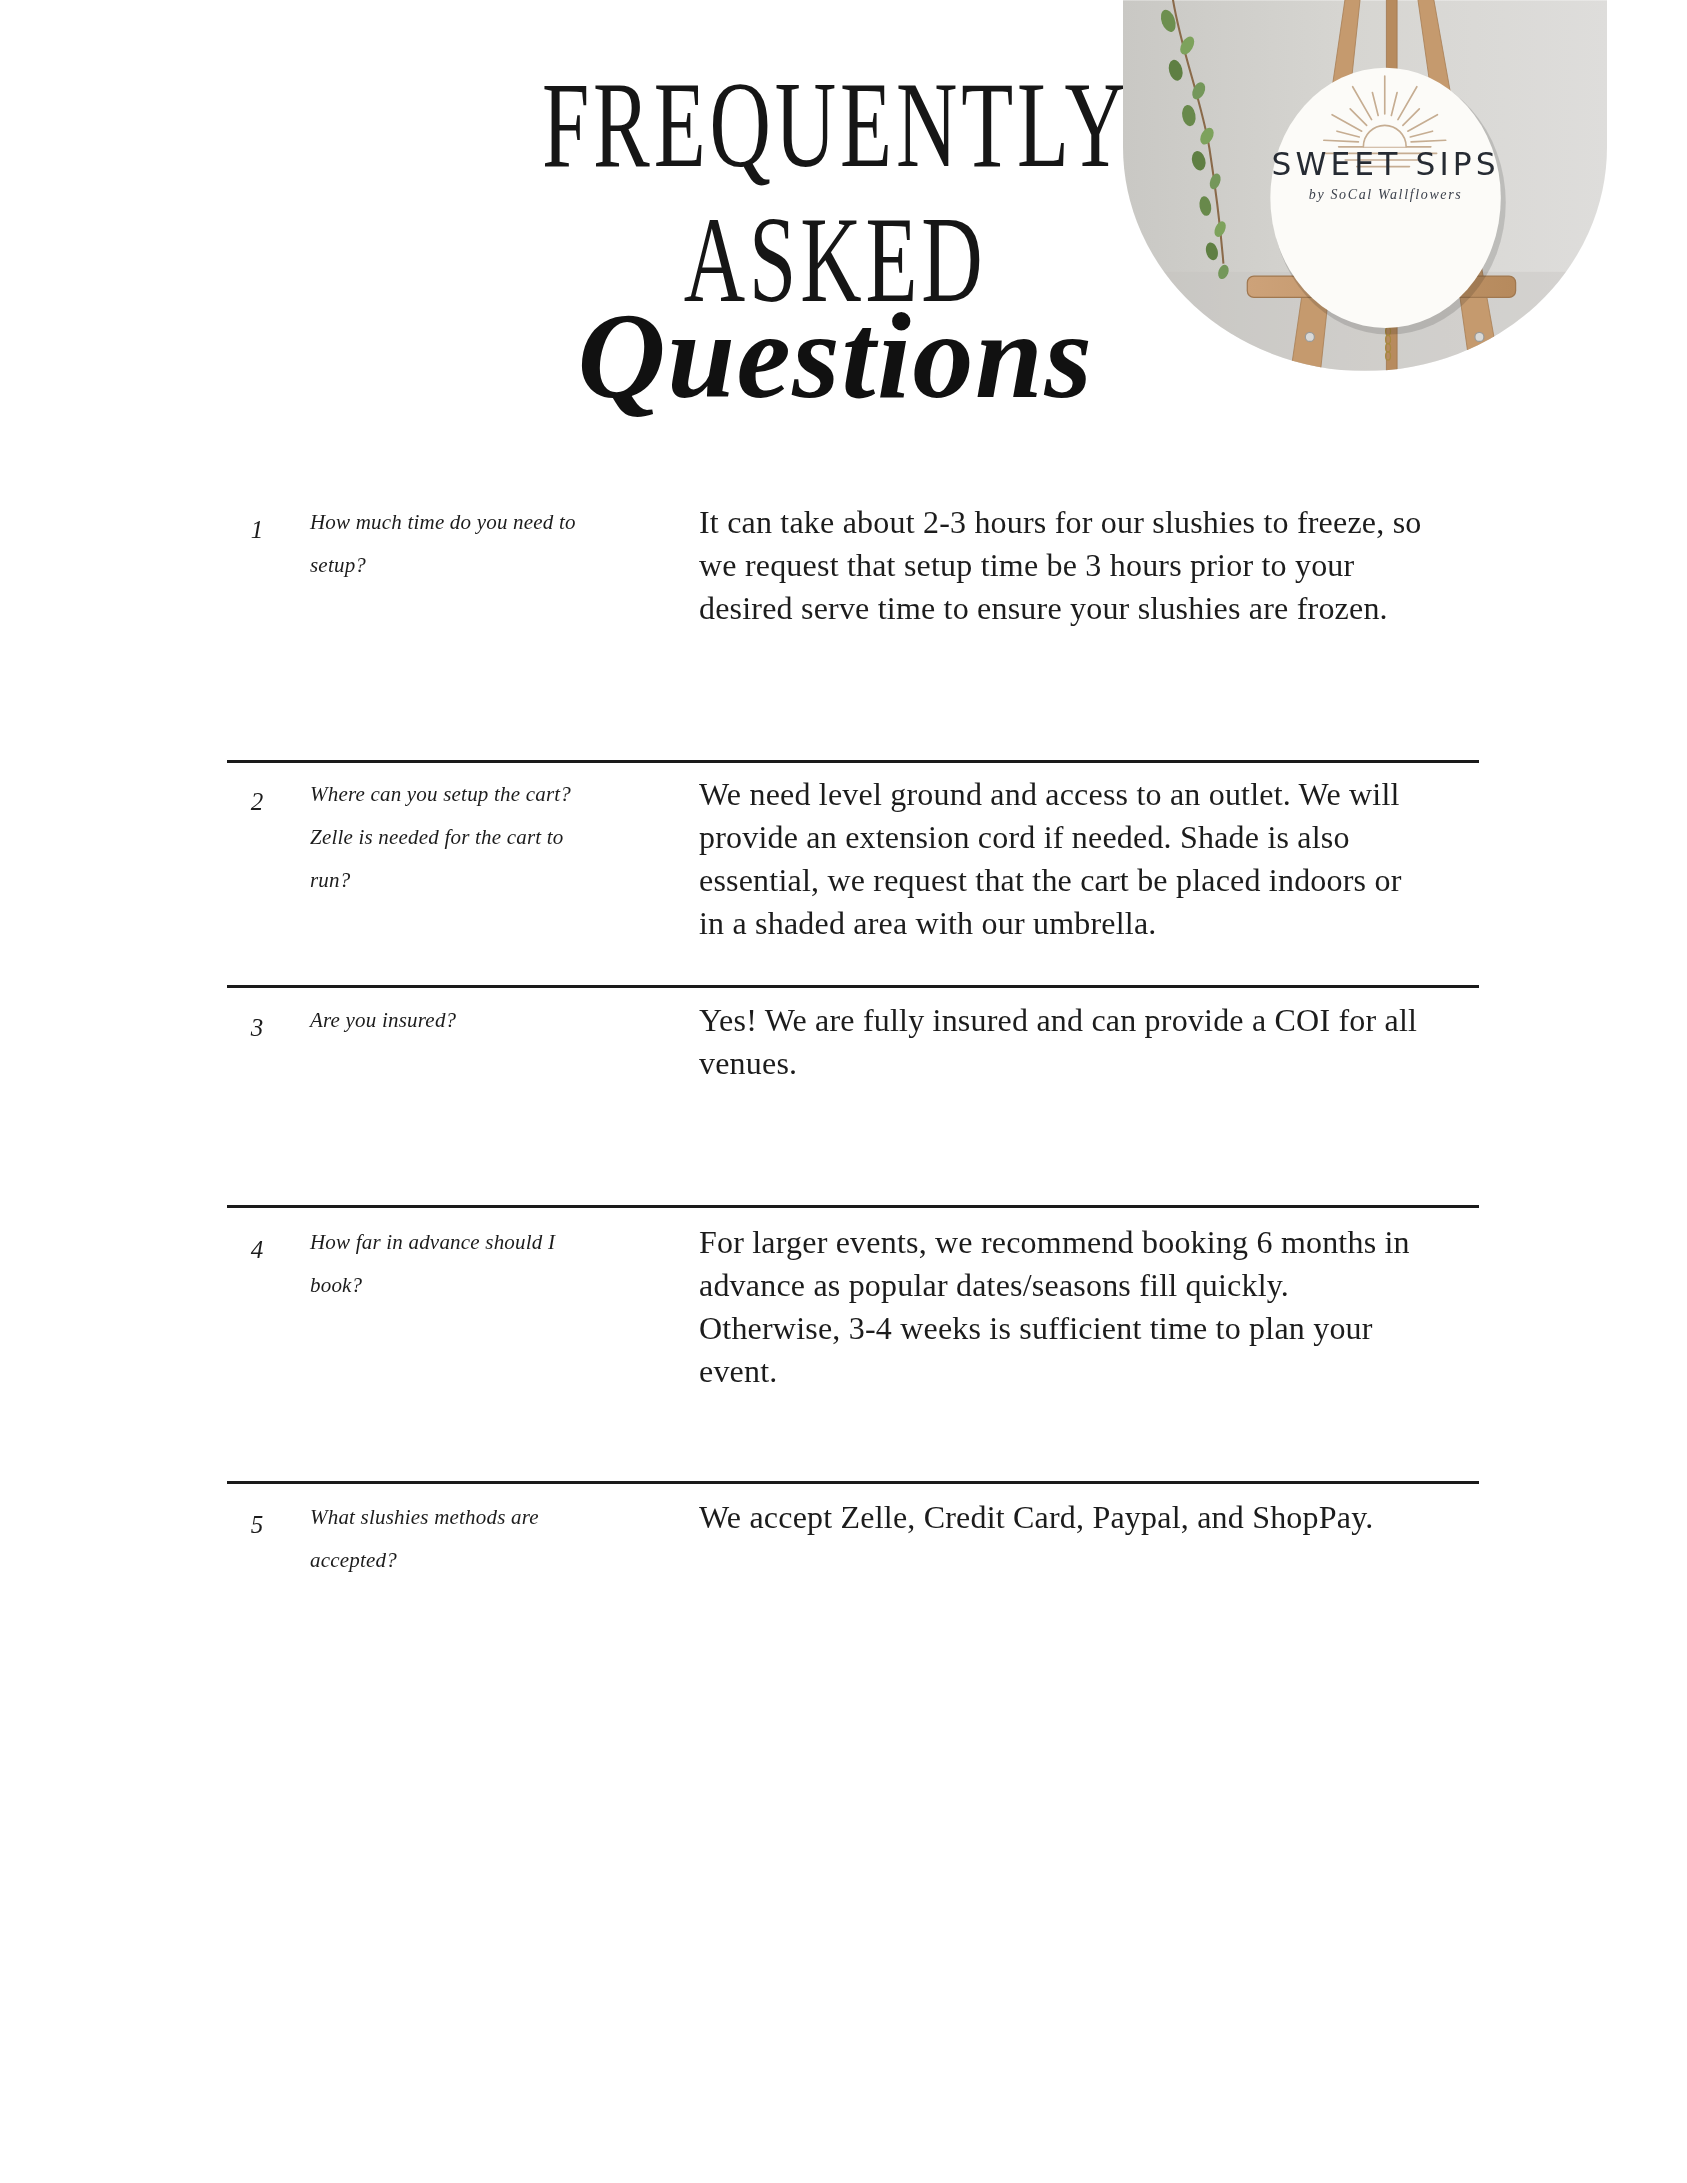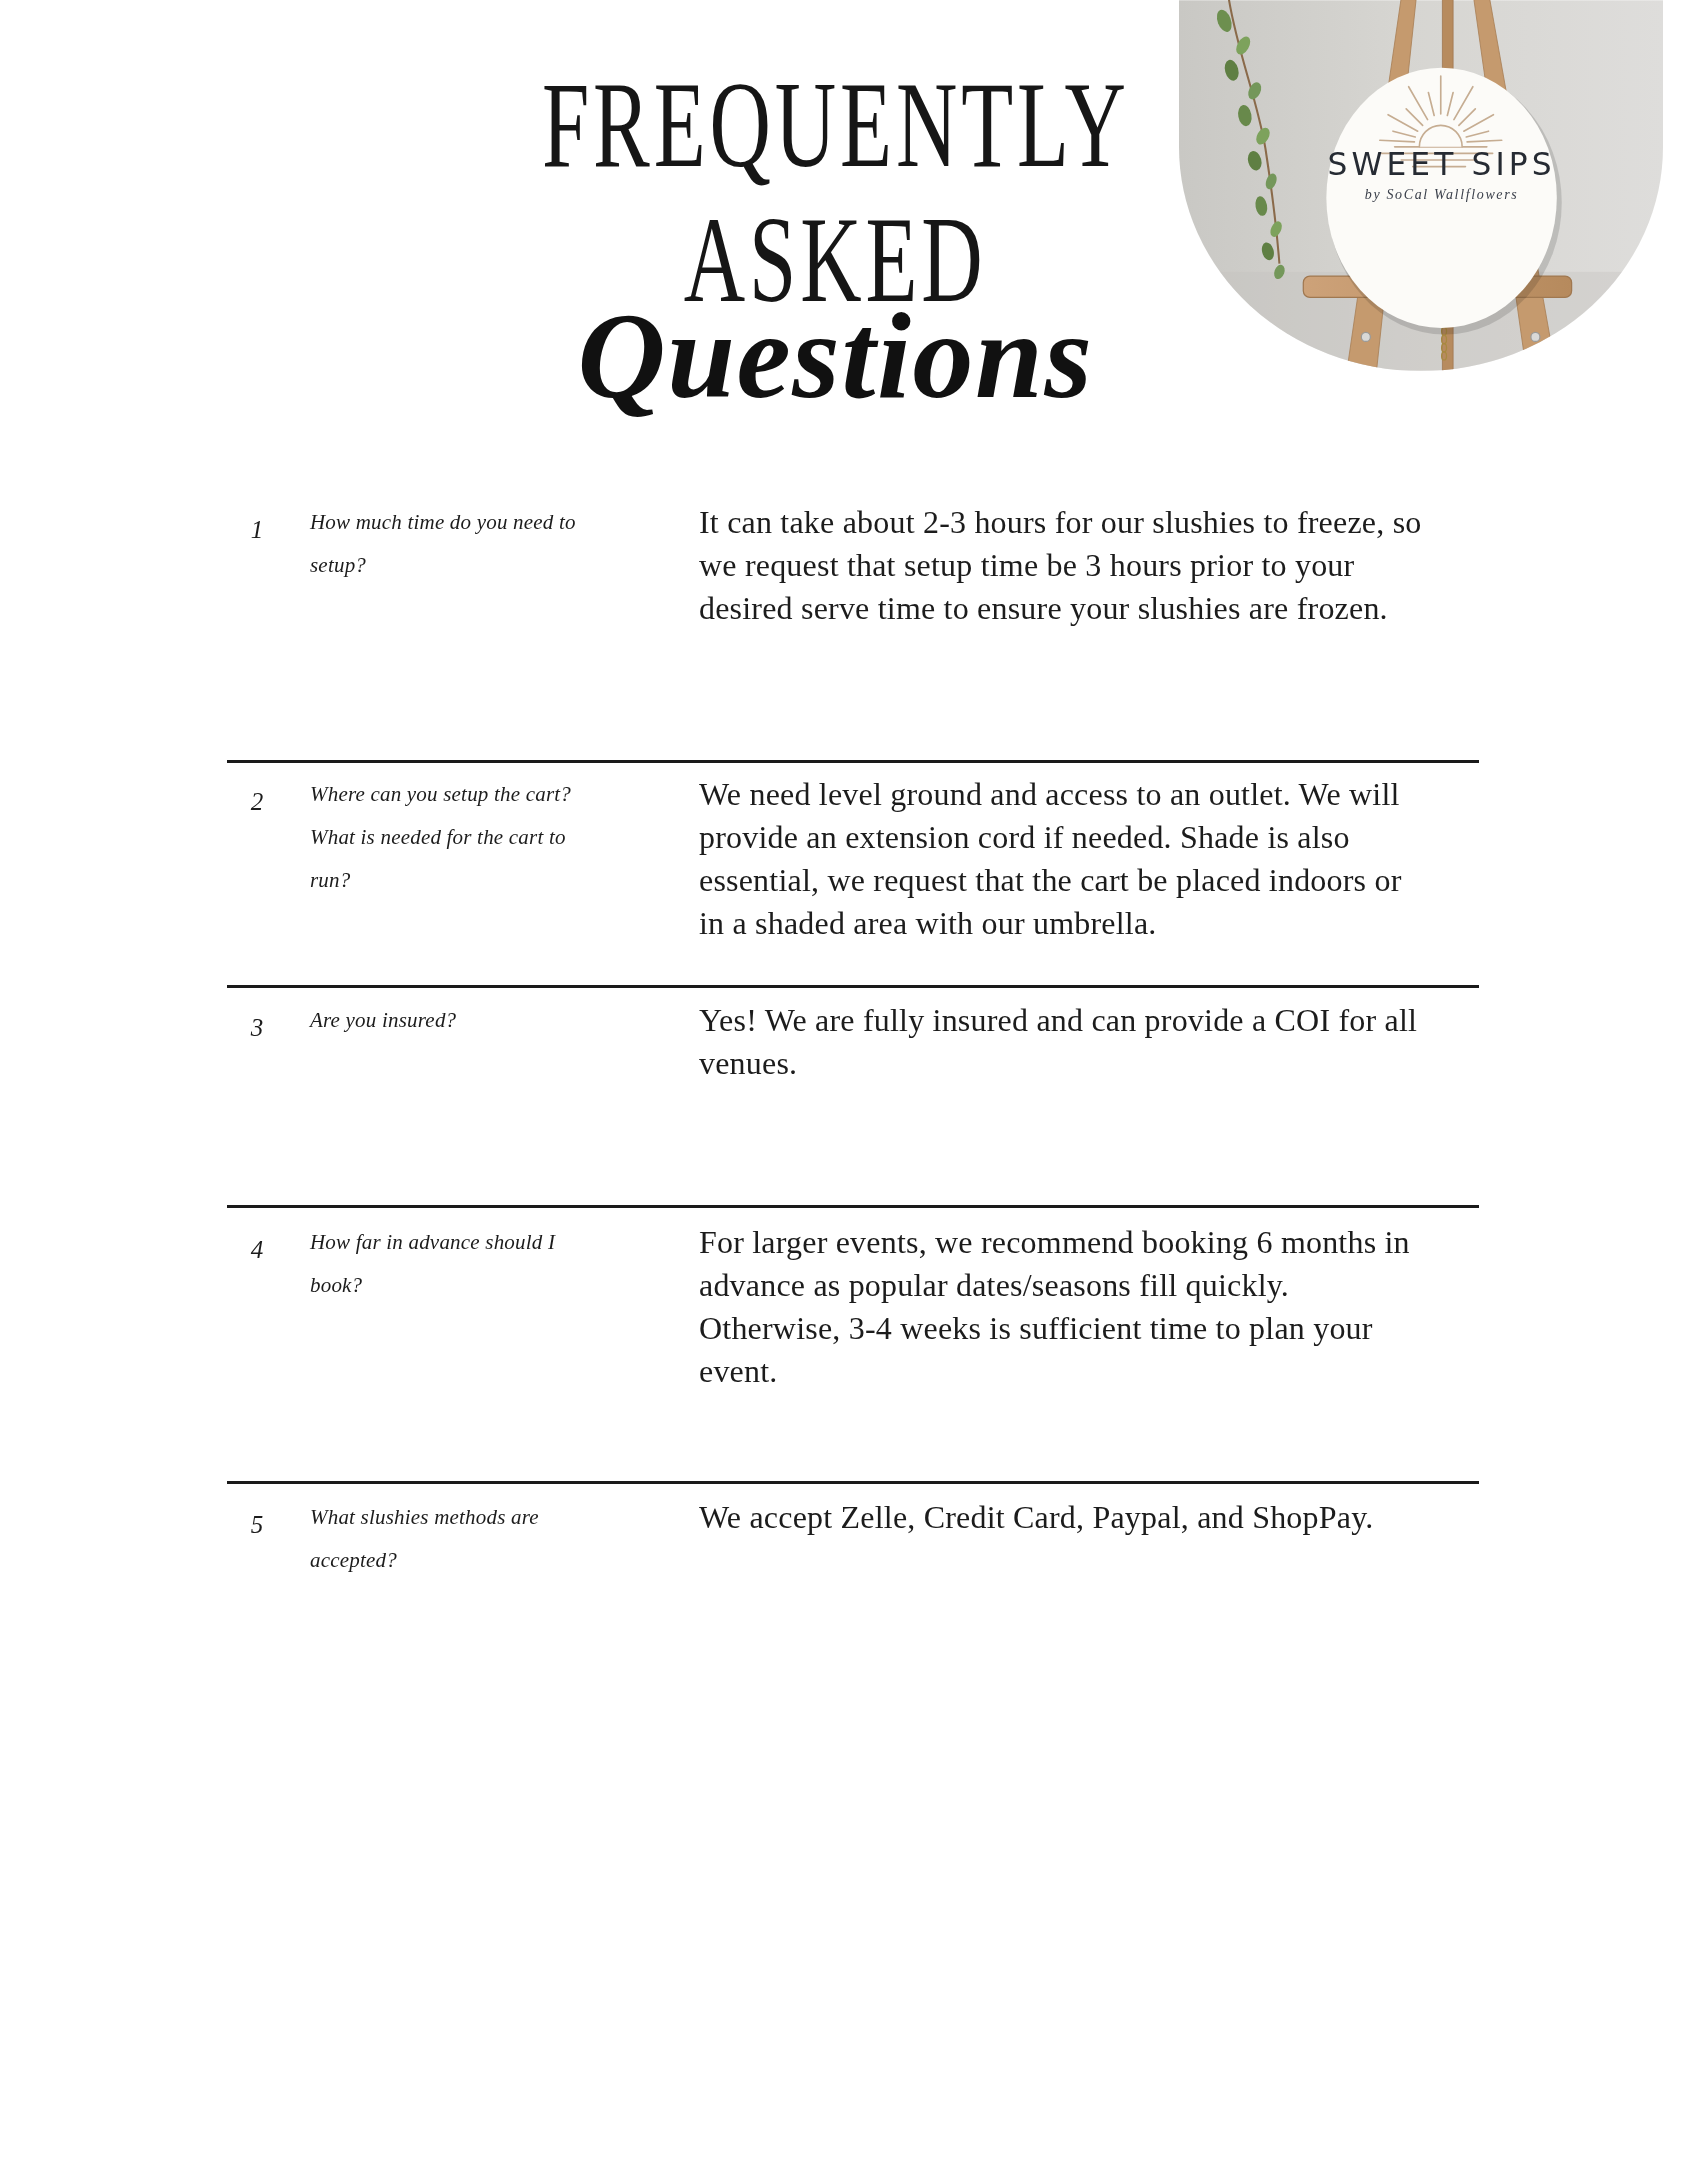--- a/index.html
+++ b/index.html
@@ -9,21 +9,21 @@
   
   .title-line{position:absolute;left:341px;width:989px;text-align:center;color:#161616;}
   .title-serif{font-family:"Liberation Serif",serif;font-size:109px;letter-spacing:5px;line-height:1;}
   .title-serif>span{display:inline-block;transform:scale(0.78,1.12);transform-origin:center top;}
   .t1{top:64px;}
   .t2{top:199px;}
   .t3{top:286px;font-family:cursive;font-style:italic;font-weight:bold;font-size:122px;
       letter-spacing:1.6px;color:#111;}
 
   
-  .photo{position:absolute;left:1179px;top:0;width:484px;height:371px;overflow:hidden;
+  .photo{position:absolute;left:1123px;top:0;width:484px;height:371px;overflow:hidden;
          border-radius:0 0 242px 242px / 0 0 224px 224px;}
 
   
   .divider{position:absolute;left:227px;width:1252px;height:2.5px;background:#1a1a1a;}
   .faq-row{position:absolute;left:0;width:1687px;}
   .faq-num{position:absolute;left:237px;width:40px;text-align:center;
            font-style:italic;font-size:25px;line-height:43px;padding-top:6.6px;}
   .faq-q{position:absolute;left:310px;width:412px;font-style:italic;font-size:21px;
          line-height:43px;white-space:pre-line;letter-spacing:0.2px;}
   .faq-a{position:absolute;left:699px;width:758px;font-size:32px;
@@ -144,21 +144,21 @@
 setup?</div>
       <div class="faq-a">It can take about 2-3 hours for our slushies to freeze, so
 we request that setup time be 3 hours prior to your
 desired serve time to ensure your slushies are frozen.</div>
     </section>
     <div class="divider" style="top:760px"></div>
 
     <section class="faq-row" style="top:773px">
       <div class="faq-num">2</div>
       <div class="faq-q">Where can you setup the cart?
-What is needed for the cart to
+Zelle is needed for the cart to
 run?</div>
       <div class="faq-a">We need level ground and access to an outlet. We will
 provide an extension cord if needed. Shade is also
 essential, we request that the cart be placed indoors or
 in a shaded area with our umbrella.</div>
     </section>
     <div class="divider" style="top:985px"></div>
 
     <section class="faq-row" style="top:999px">
       <div class="faq-num">3</div>

